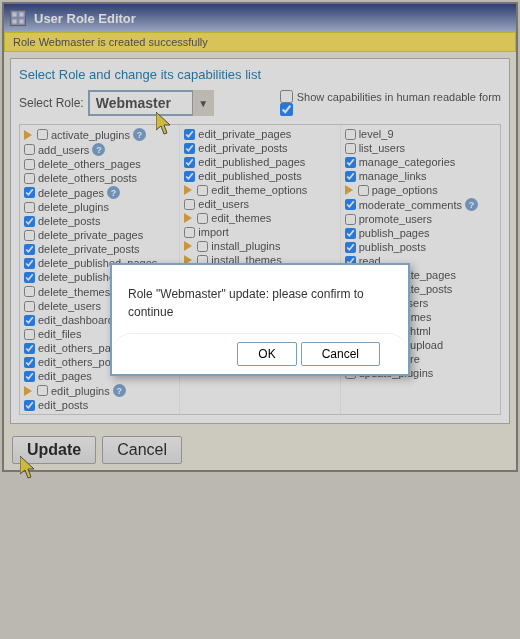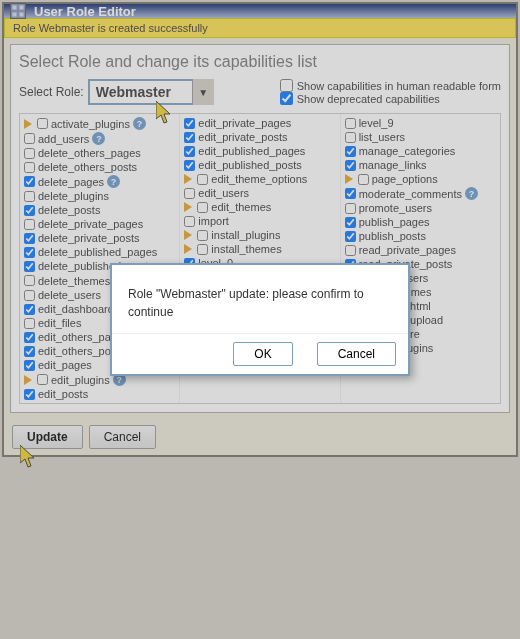--- a/index.html
+++ b/index.html
@@ -19,21 +19,21 @@
       margin: 2px;
     }
 
     .title-bar {
       background: linear-gradient(to bottom, #0a246a, #a6b5da);
       color: white;
       padding: 4px 6px;
       display: flex;
       align-items: center;
       gap: 8px;
-      height: 14px;
+      height: 28px;
     }
 
     .title-bar-icon {
       width: 16px;
       height: 16px;
       background: #888;
       border: 1px solid #555;
       display: inline-flex;
       align-items: center;
       justify-content: center;
@@ -56,22 +56,22 @@
     }
 
     .content {
       background: white;
       border: 1px solid #aaa;
       margin: 6px;
       padding: 8px;
     }
 
     .section-title {
-      font-size: 16px;
-      color: #737373;
+      font-size: 13px;
+      color: #0369a1;
       margin-bottom: 8px;
     }
 
     .role-select-row {
       display: flex;
       align-items: center;
       justify-content: space-between;
       margin-bottom: 8px;
     }
 
@@ -195,21 +195,21 @@
       gap: 6px;
       padding: 6px 8px;
       align-items: center;
     }
 
     .btn {
       padding: 4px 14px;
       border: 1px solid #999;
       background: linear-gradient(to bottom, #f5f5f5, #e0e0e0);
       cursor: pointer;
-      font-size: 12px;
+      font-size: 16px;
       border-radius: 2px;
     }
 
     .btn-update {
       font-weight: bold;
     }
 
     
     .overlay {
       position: absolute;
@@ -234,23 +234,24 @@
     .dialog-content {
       padding: 20px 16px 12px;
       font-size: 12px;
       color: #333;
       line-height: 1.5;
     }
 
     .dialog-buttons {
       display: flex;
       justify-content: flex-end;
-      gap: 24px;
-      padding: 8px 12px;
+      gap: 4px;
+      padding: 8px 28px;
       border-top: 1px solid #eee;
+      border-radius: 20px;
     }
 
     .dialog-btn {
       padding: 4px 20px;
       border: 1px solid #7b9ebd;
       background: white;
       cursor: pointer;
       font-size: 12px;
       border-radius: 2px;
     }
@@ -311,21 +312,20 @@
         </div>
       </div>
 
       <div class="show-caps-options">
         <label>
           <input type="checkbox" style="">
           <span>Show capabilities in human readable form</span>
         </label>
         <label>
           <input type="checkbox" checked="" style="">
-          <span>Show deprecated capabilities</span>
         </label>
       </div>
     </div>
 
     <div class="checkboxes-panel">
 
       <div class="cap-column" id="col1">
           <div class="cap-item">
             <span class="arrow-indicator"></span>
             <input type="checkbox" style="">
@@ -521,20 +521,24 @@
             <input type="checkbox" style="">
             <label>promote_users</label>
           </div>
           <div class="cap-item">
             <input type="checkbox" checked="" style="">
             <label>publish_pages</label>
           </div>
           <div class="cap-item">
             <input type="checkbox" checked="" style="">
             <label>publish_posts</label>
+          </div>
+          <div class="cap-item">
+            <input type="checkbox" checked="" style="">
+            <label>read</label>
           </div>
           <div class="cap-item">
             <input type="checkbox" style="">
             <label>read_private_pages</label>
           </div>
           <div class="cap-item">
             <input type="checkbox" checked="" style="">
             <label>read_private_posts</label>
           </div>
           <div class="cap-item">

